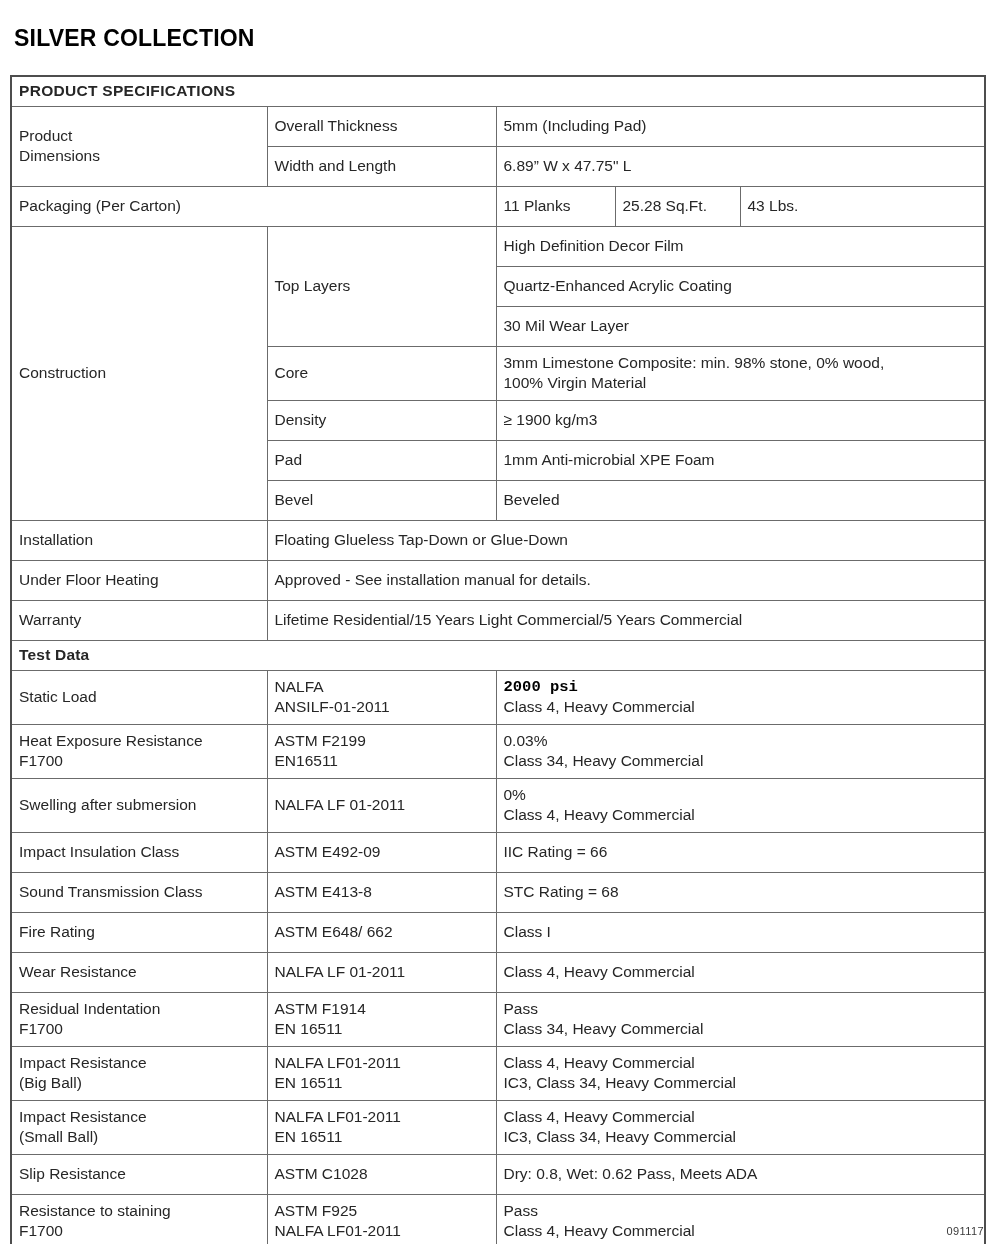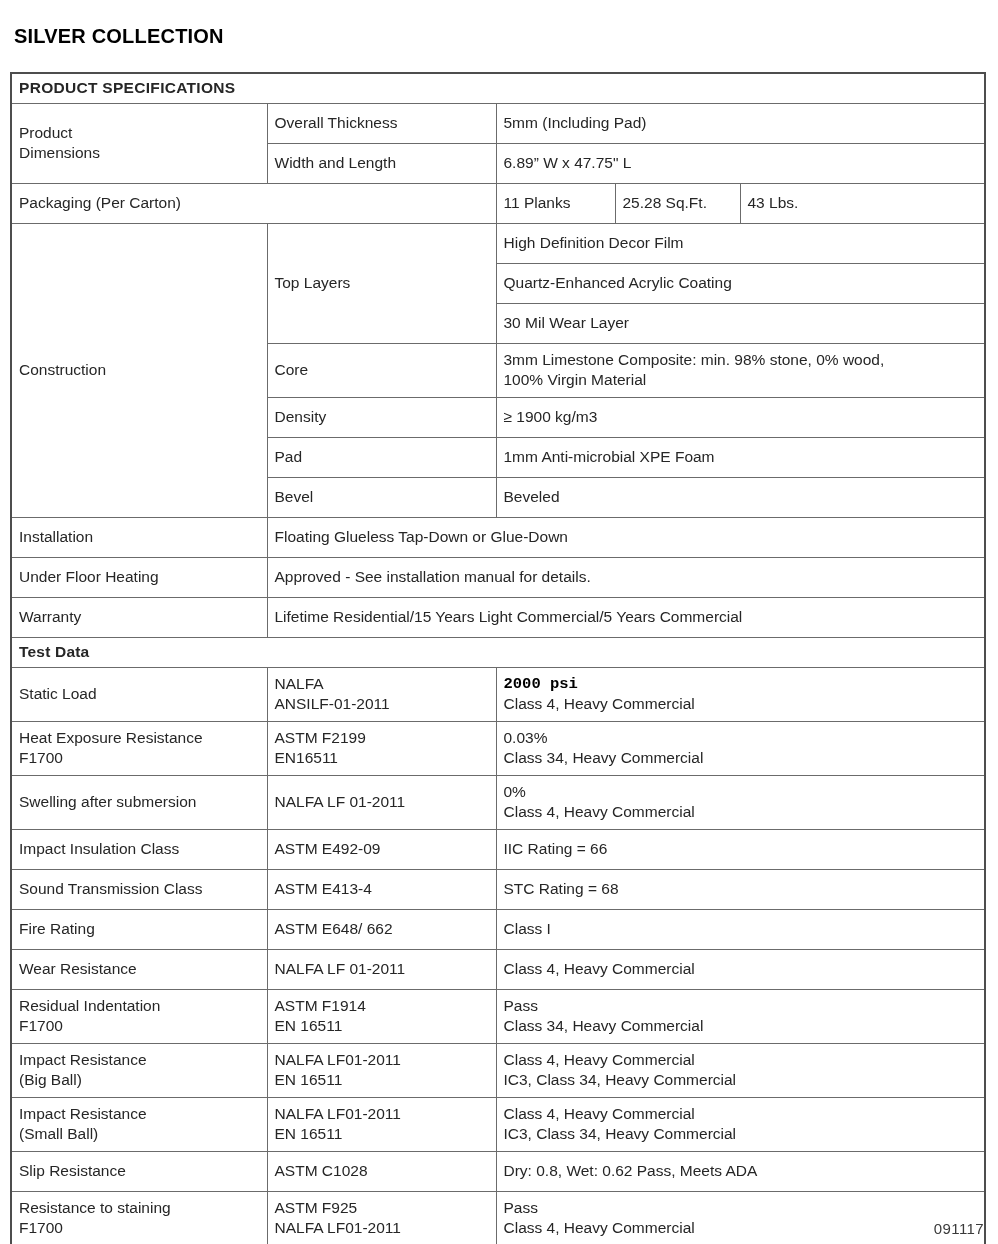--- a/index.html
+++ b/index.html
@@ -19,21 +19,21 @@
     position: relative;
     width: 998px;
     height: 1244px;
     box-sizing: border-box;
     padding: 0 10px;
   }
   
   .collection-title {
     font-family: "Liberation Sans", sans-serif;
     font-weight: bold;
-    font-size: 20px;
+    font-size: 23px;
     letter-spacing: 0.2px;
     color: #000000;
     margin: 0;
     padding: 26px 0 0 4px;
     line-height: 1.05;
   }
   
   table.spec {
     border-collapse: collapse;
     width: 974px;
@@ -77,21 +77,21 @@
   .tall td { height: 30px; }
   .twoline td { height: 44px; }
   td.vmid { vertical-align: middle; margin-left: 47px; }
   .bold-val { font-weight: bold; color: #000; font-family: Liberation Mono, monospace; }
   .cellline { display: block; }
   
   .doc-code {
     position: absolute;
     right: 14px;
     bottom: 7px;
-    font-size: 15px;
+    font-size: 11px;
     color: #3a3a3a;
     letter-spacing: 0.4px;
   }
 </style>
 </head>
 <body>
 
 <div class="page">
 
   <h1 class="collection-title">SILVER COLLECTION</h1>
@@ -228,21 +228,21 @@
           </td>
           <td class="vmid" colspan="3">
             <span class="cellline">IIC Rating = 66</span>
           </td>
         </tr>
         <tr class="tall">
           <td class="vmid">
             <span class="cellline">Sound Transmission Class</span>
           </td>
           <td class="vmid">
-            <span class="cellline">ASTM E413-4</span>
+            <span class="cellline">ASTM E413-8</span>
           </td>
           <td class="vmid" colspan="3">
             <span class="cellline">STC Rating = 68</span>
           </td>
         </tr>
         <tr class="tall">
           <td class="vmid">
             <span class="cellline">Fire Rating</span>
           </td>
           <td class="vmid">

